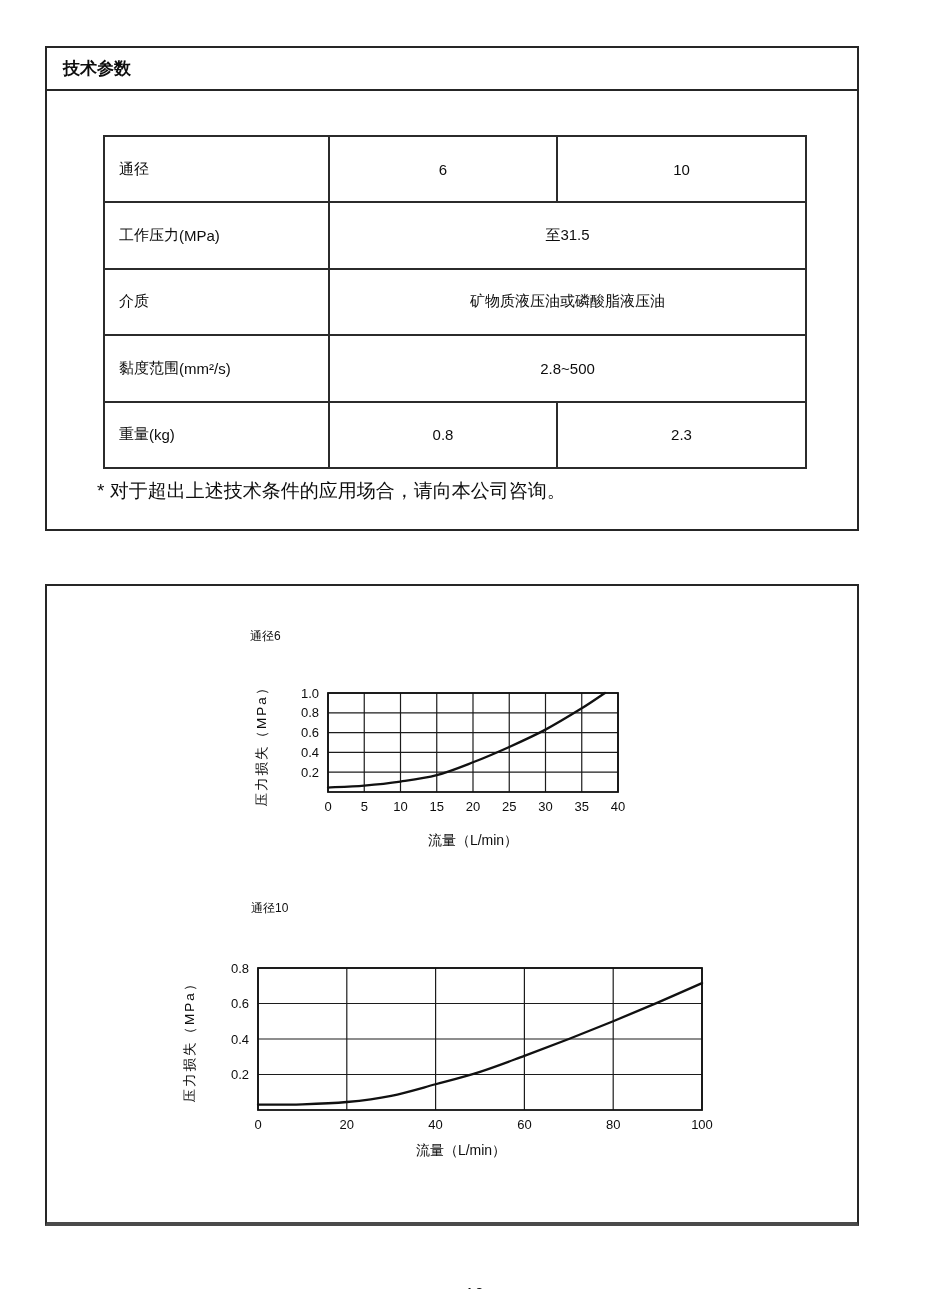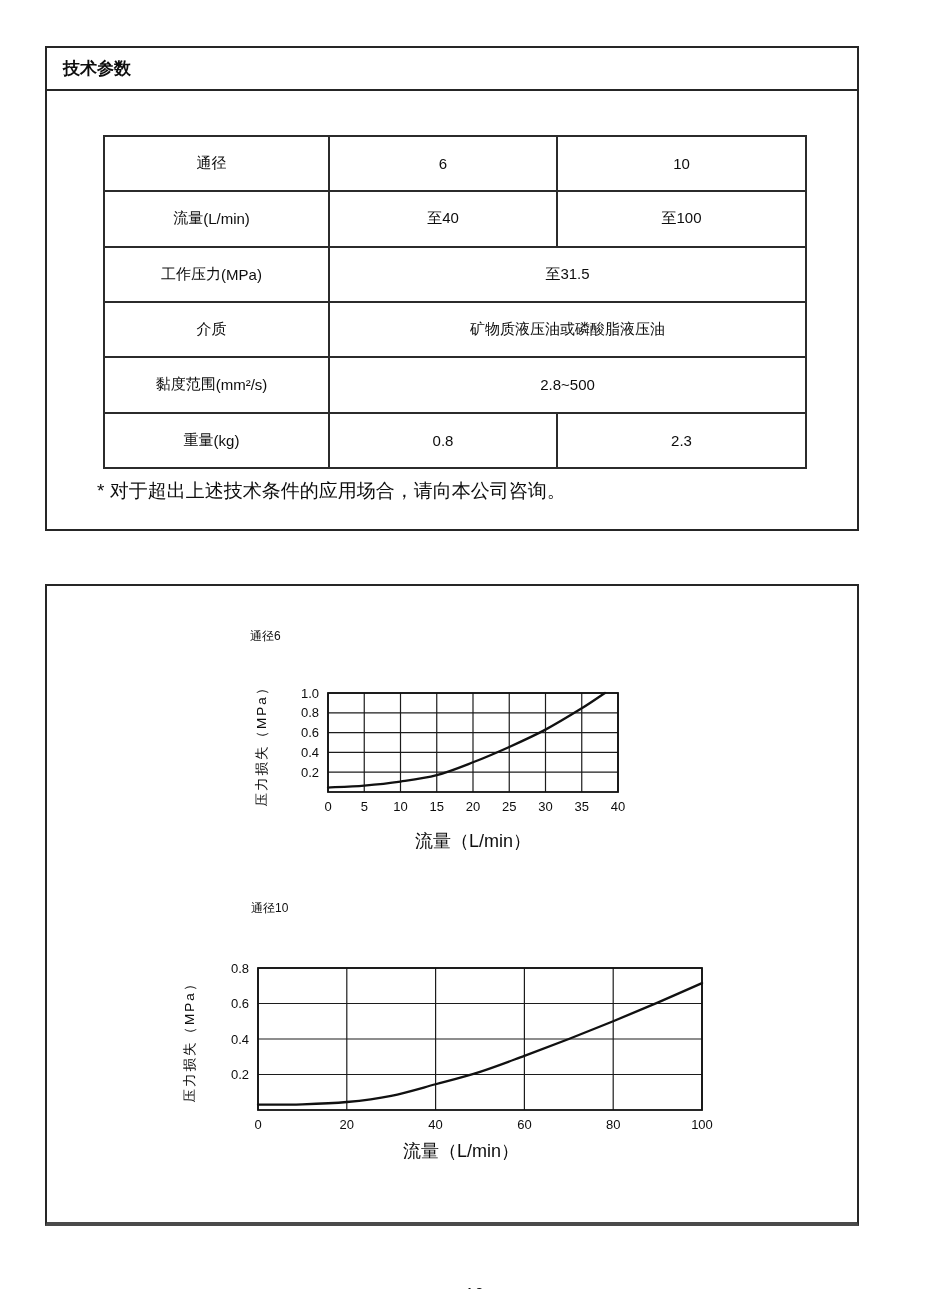--- a/index.html
+++ b/index.html
@@ -8,29 +8,29 @@
   .box{position:absolute;border:2px solid #262626;background:#ffffff;box-sizing:content-box;}
   .hdr{display:flex;align-items:center;padding-left:16px;font-weight:bold;}
   #sec1-header{left:45px;top:46px;width:794px;height:41px;font-size:17px;}
   #sec1-body{left:45px;top:89px;width:810px;height:438px;}
   #sec2-header{left:45px;top:537px;width:794px;height:37px;font-size:16px;}
   #sec2-body{left:45px;top:584px;width:810px;height:636px;border-bottom:4px solid #4a4a4a;}
   
   #spec-table{position:absolute;left:103px;top:135px;width:702px;height:334px;
               border-collapse:collapse;table-layout:fixed;font-size:15px;}
   #spec-table td{border:2px solid #2b2b2b;padding:0;vertical-align:middle;}
-  .lblwrap{display:flex;justify-content:center;align-items:center;padding:0 24px 0 14px;}
+  .lblwrap{display:flex;justify-content:flex-start;align-items:center;padding:0 24px 0 14px;}
   .val{text-align:center;}
   
   #footnote{position:absolute;left:97px;top:478px;font-size:19px;}
   
   .chart-title{position:absolute;font-size:12px;}
   .ylab{position:absolute;white-space:nowrap;transform:translate(-50%,-50%) rotate(-90deg);
         font-size:13.5px;letter-spacing:2px;}
-  .xlab{position:absolute;transform:translate(-50%,-50%);font-size:18px;white-space:nowrap;}
+  .xlab{position:absolute;transform:translate(-50%,-50%);font-size:14px;white-space:nowrap;}
   svg{position:absolute;overflow:visible;}
   svg text{font-family:"Liberation Sans","DejaVu Sans",sans-serif;}
   #page-number{position:absolute;left:0;top:1236px;width:100%;text-align:center;
                font-size:15.5px;letter-spacing:1px;margin-top:48px;}
 </style>
 </head>
 <body>
 
 <div id="page">
 
@@ -48,30 +48,20 @@
     <tbody>
       <tr>
         <td>
             <div class="lblwrap">
           <span>通径</span>
           <span></span>
             </div>
           </td>
         <td class="val">6</td>
         <td class="val">10</td>
-      </tr>
-      <tr>
-        <td>
-            <div class="lblwrap">
-          <span>流量</span>
-          <span>(L/min)</span>
-            </div>
-          </td>
-        <td class="val">至40</td>
-        <td class="val">至100</td>
       </tr>
       <tr>
         <td>
             <div class="lblwrap">
           <span>工作压力</span>
           <span>(MPa)</span>
             </div>
           </td>
         <td class="val" colspan="2">至31.5</td>
       </tr>

